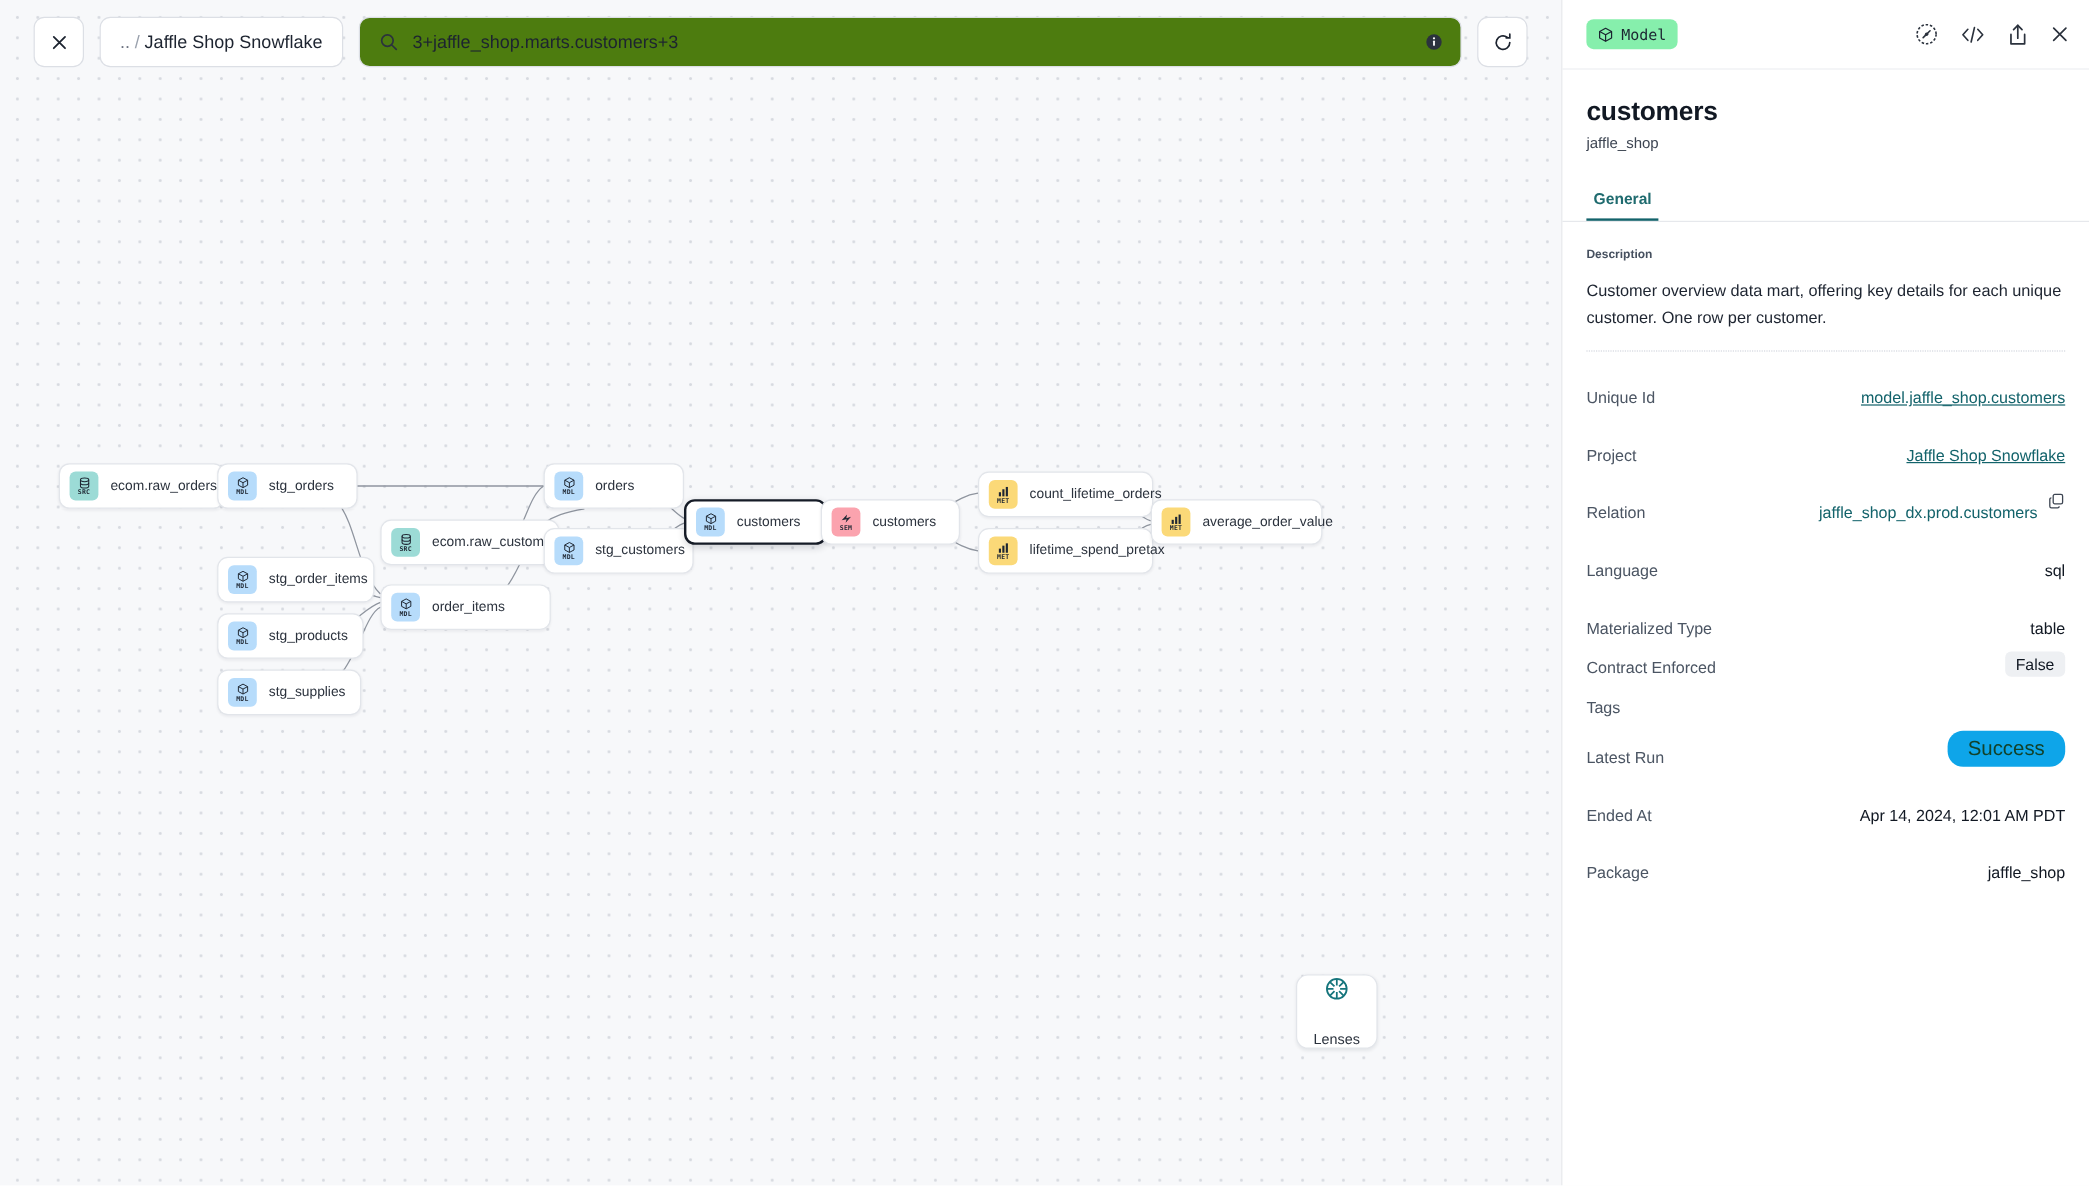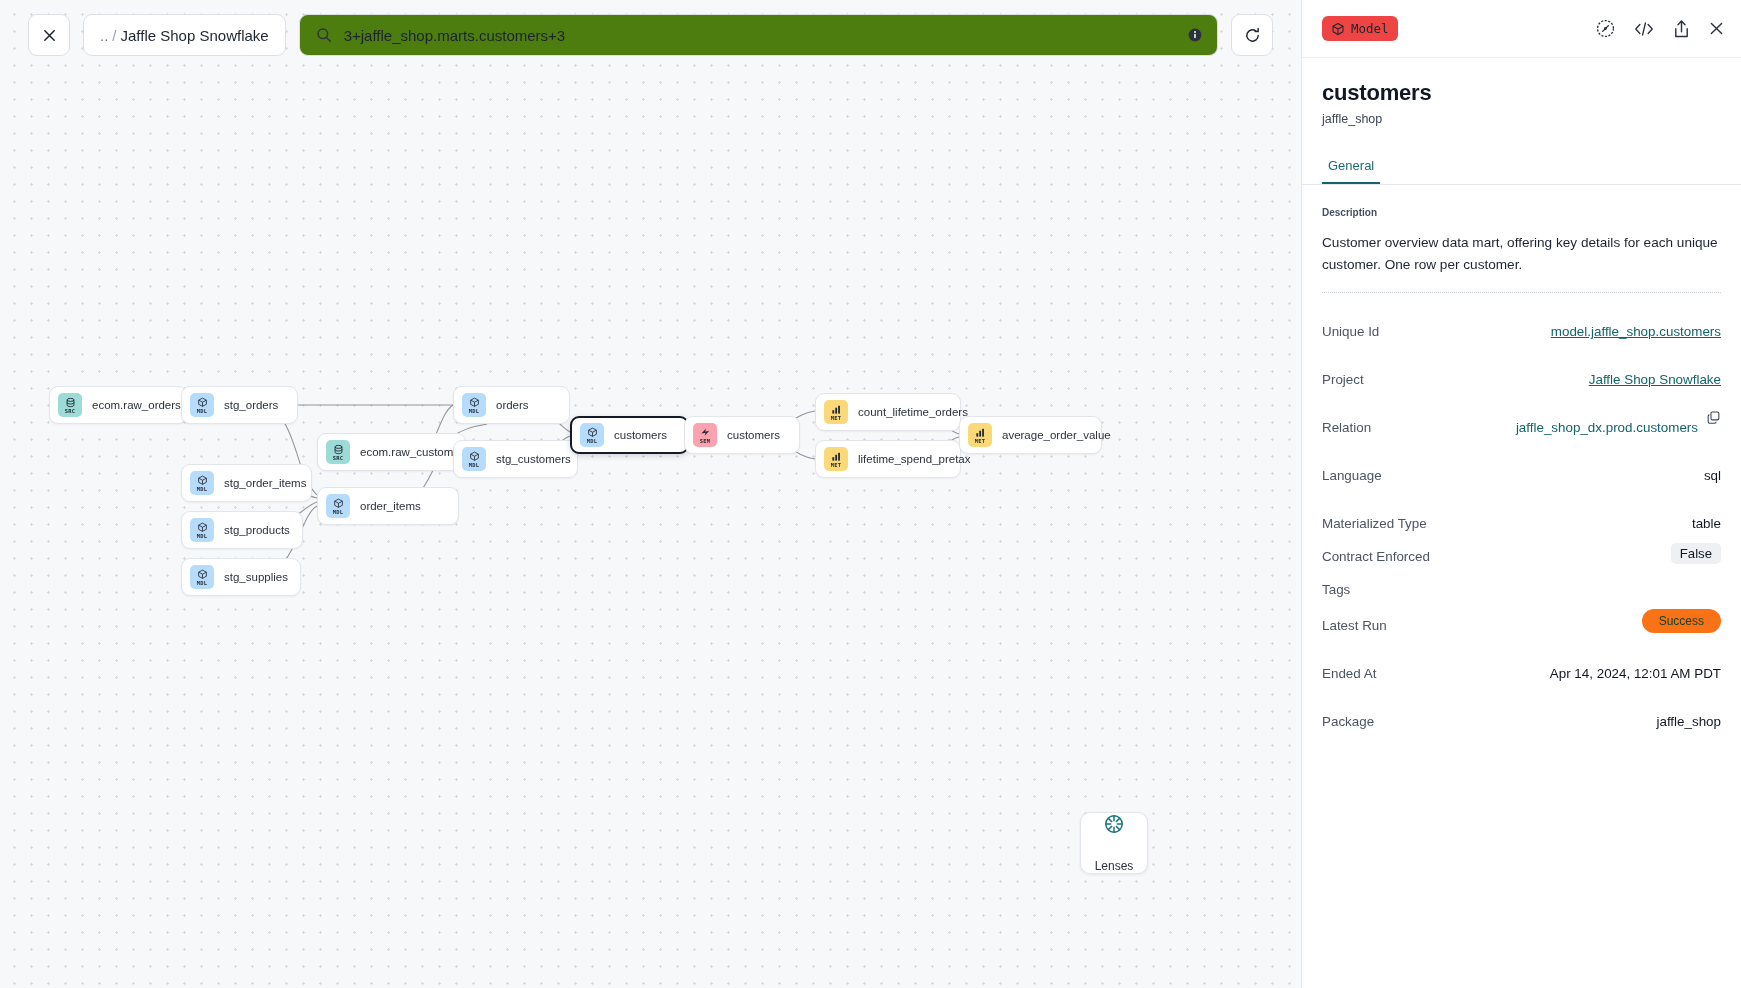--- a/index.html
+++ b/index.html
@@ -103,38 +103,38 @@
     width: 440px; height: 988px;
     background: #fff;
     border-left: 1px solid #e6e8ec;
     display: flex; flex-direction: column;
   }
   #panel-head {
     height: 58px; display: flex; align-items: center;
     padding: 0 16px 0 20px; border-bottom: 1px solid #edeff2;
   }
   .kind-chip {
-    background: #ef4444; border-radius: 6px; height: 25px;
+    background: #86efac; border-radius: 6px; height: 25px;
     display: flex; align-items: center; gap: 6px; padding: 0 9px;
   }
   .kind-chip .kt {
     font-family: "DejaVu Sans Mono", monospace;
     font-size: 12.5px; color: #1b2430;
   }
   #panel-head .spacer { flex: 1; }
   .head-icons { display: flex; align-items: center; gap: 17px; }
   .head-icons .hi { cursor: pointer; color: #2b323d; }
 
   #panel-title { padding: 22px 20px 0 20px; }
   #panel-title h1 { font-size: 22px; font-weight: 700; color: #111823; letter-spacing: -.2px; }
   #panel-title .sub { font-size: 12.5px; color: #3d4552; margin-top: 6px; }
 
   #tabs { padding: 0 20px; margin-top: 24px; border-bottom: 1px solid #e6e8ec; display: flex; }
   .tab {
-    font-size: 13px; color: #1f6b6f; font-weight: 400;
+    font-size: 13px; color: #1f6b6f; font-weight: 700;
     padding: 8px 6px 9px 6px; border-bottom: 2.5px solid #13636b;
     cursor: pointer;
   }
 
   #body { padding: 22px 20px 0 20px; overflow: hidden; }
   .sec-label { font-size: 10px; font-weight: 700; color: #46505f; }
   .desc { font-size: 13.6px; color: #1d2430; line-height: 1.62; margin-top: 14px; }
   .divider { border-top: 1px dotted #c9ced7; margin: 16px 0 4px 0; }
 
   .row {
@@ -144,22 +144,22 @@
   .row .k { font-size: 13.4px; color: #4b5563; white-space: nowrap; }
   .row .v { font-size: 13.4px; color: #111823; text-align: right; margin-top: 21px; }
   .v.link { color: #13636b; text-decoration: underline; cursor: pointer; }
   .v.teal { color: #13636b; }
   .v-wrap { display: flex; align-items: center; gap: 8px; }
   .pill-gray {
     background: #eef0f3; border-radius: 5px; padding: 3px 9px;
     font-size: 13.2px; color: #111823;
   }
   .pill-green {
-    background: #f97316; border-radius: 13px; padding: 5px 17px;
-    font-size: 12px; color: #12422a;
+    background: #0ea5e9; border-radius: 13px; padding: 5px 17px;
+    font-size: 17px; color: #12422a;
   }
   .copy-ic { cursor: pointer; color: #3d4552; }
 </style>
 </head>
 <body>
 
 <div id="app">
 
   <div id="canvas">
 

